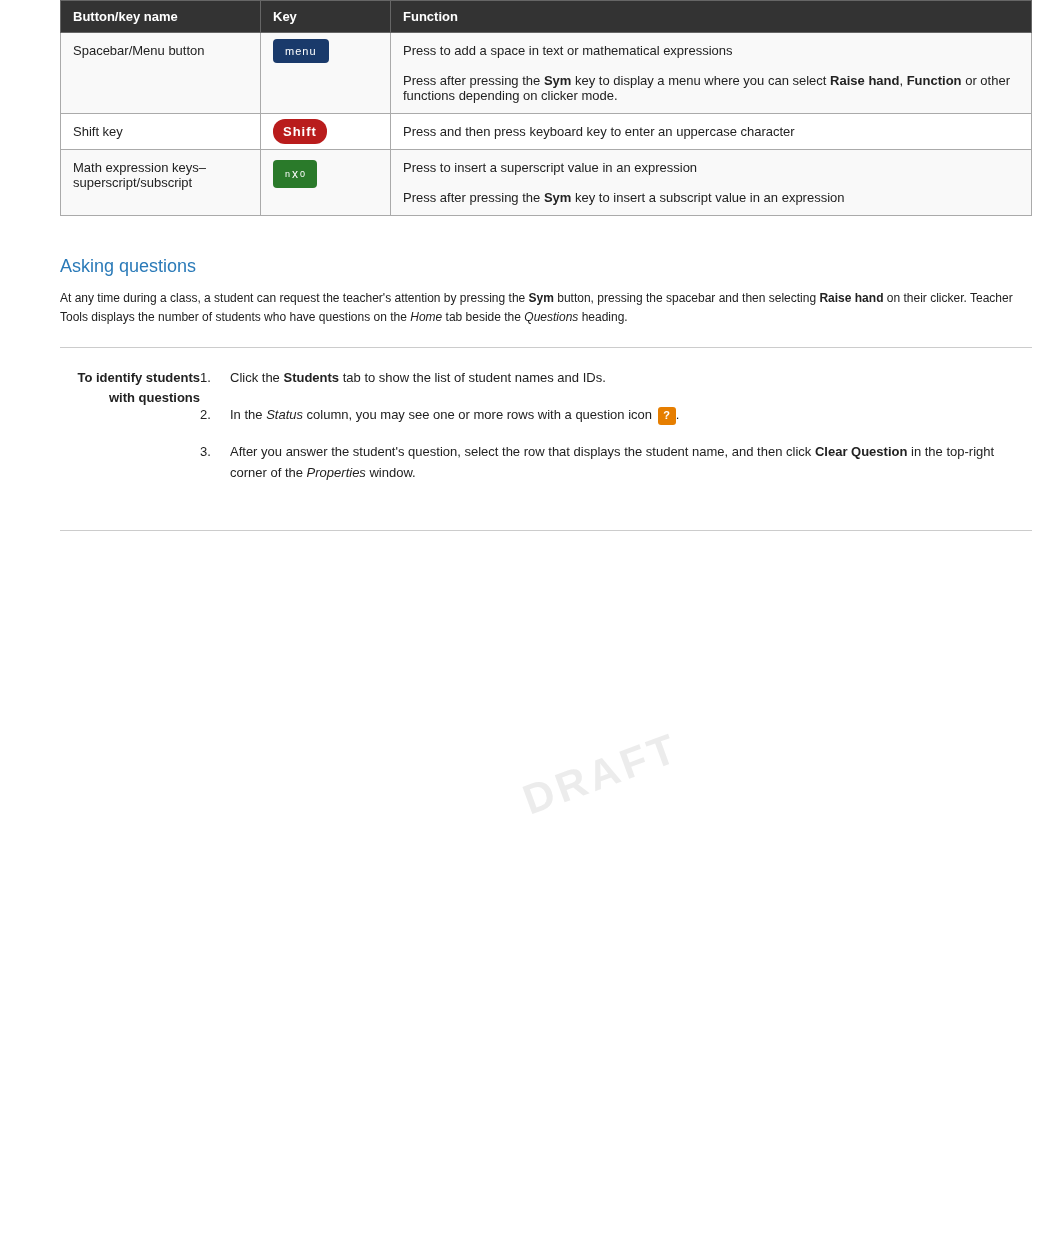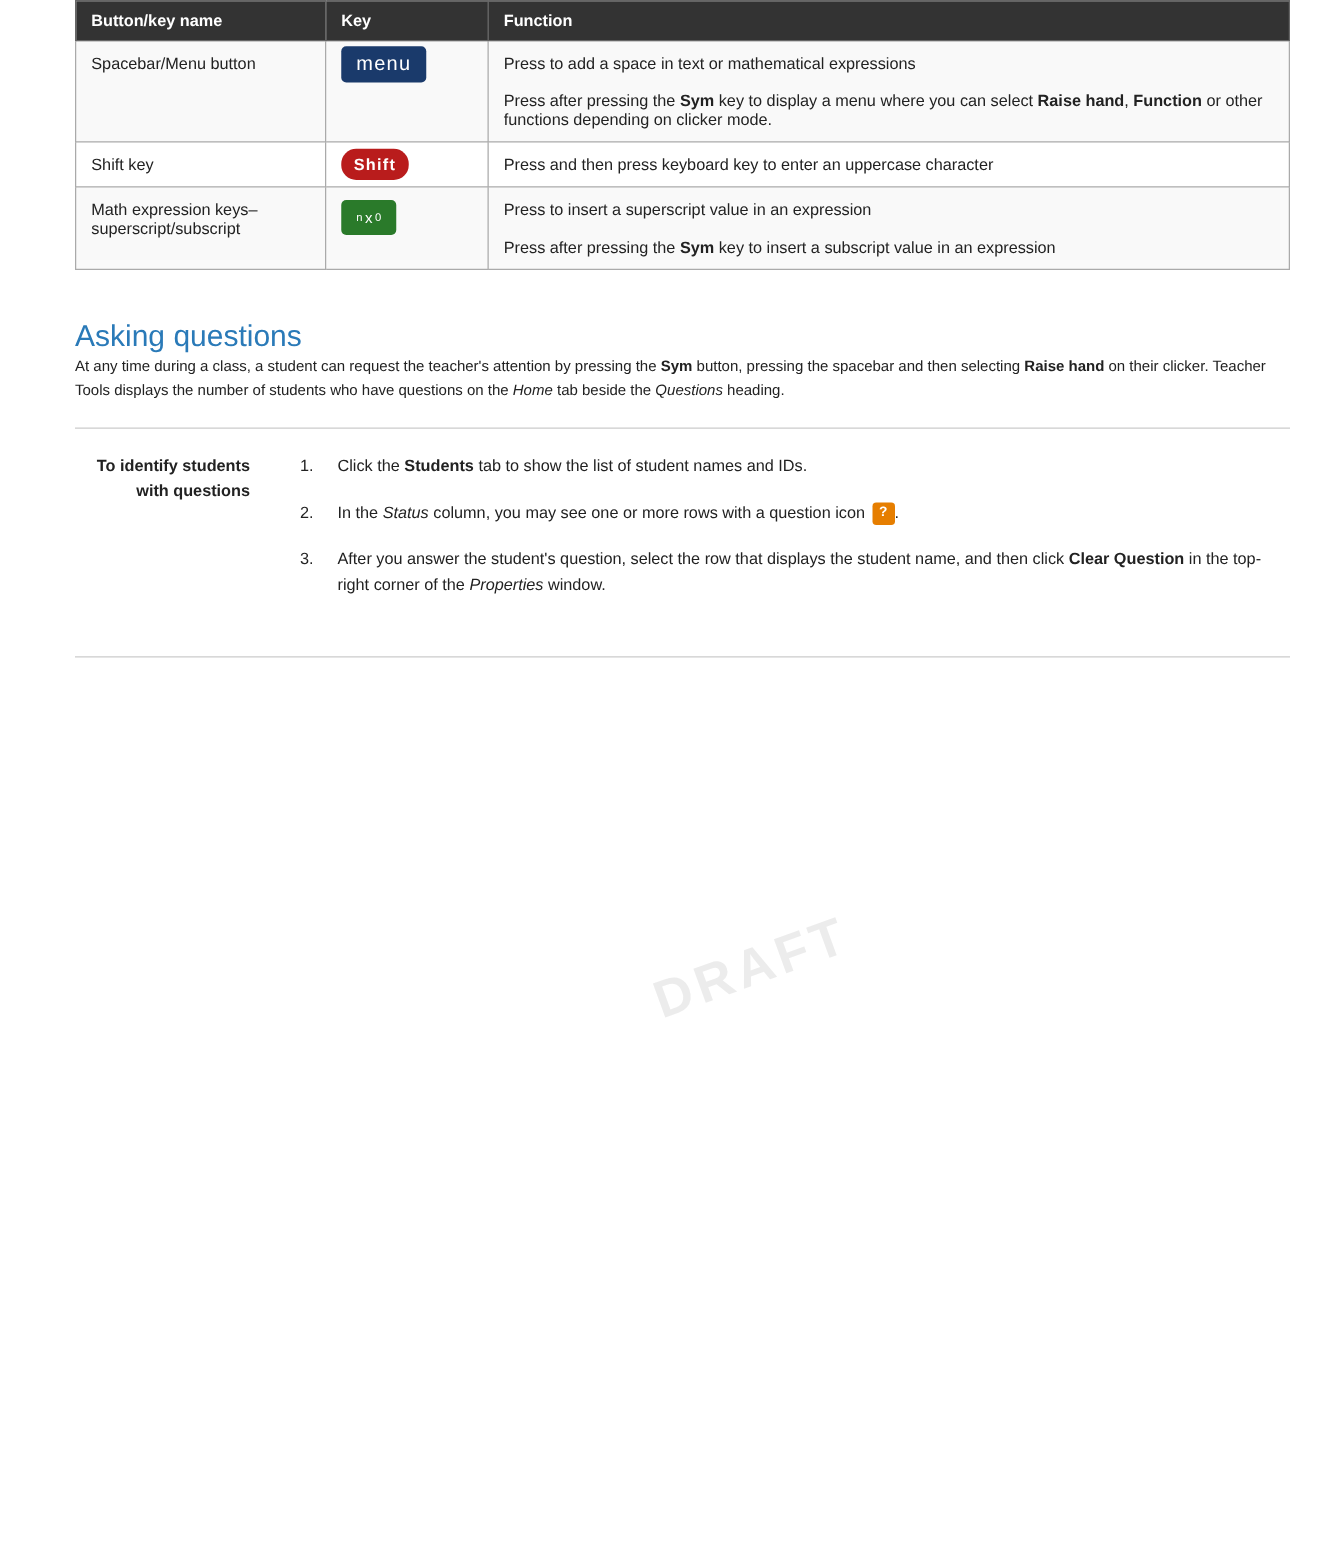--- a/index.html
+++ b/index.html
@@ -75,21 +75,21 @@
 
     .col-name { width: 200px; }
     .col-key  { width: 130px; }
     .col-func { width: auto; }
 
     .key-menu {
       background: #1a3a6b;
       color: #fff;
       padding: 6px 12px;
       border-radius: 4px;
-      font-size: 16px;
+      font-size: 11px;
       letter-spacing: 1px;
     }
 
     .key-dpad {
       width: 90px;
       height: 55px;
       background: #1a3a6b;
       border-radius: 4px;
       display: flex;
       align-items: center;
@@ -187,22 +187,23 @@
       display: flex;
       align-items: center;
       justify-content: center;
       color: #fff;
       font-size: 11px;
       gap: 2px;
     }
 
     
     .section-title {
-      font-size: 24px;
+      font-size: 18px;
       color: #2a7ab8;
+      margin-bottom: 12px;
       font-weight: normal;
     }
 
     .section-body {
       font-size: 12px;
       line-height: 1.6;
       margin-bottom: 20px;
     }
 
     .section-body b {
@@ -223,21 +224,20 @@
       transform: rotate(-20deg);
       font-weight: bold;
       letter-spacing: 4px;
       pointer-events: none;
       user-select: none;
     }
 
     
     .identify-section {
       display: flex;
-      gap: 40px;
       border-top: 1px solid #ccc;
       padding-top: 20px;
       margin-top: 10px;
     }
 
     .identify-label {
       width: 140px;
       min-width: 140px;
       font-size: 13px;
       font-weight: bold;

